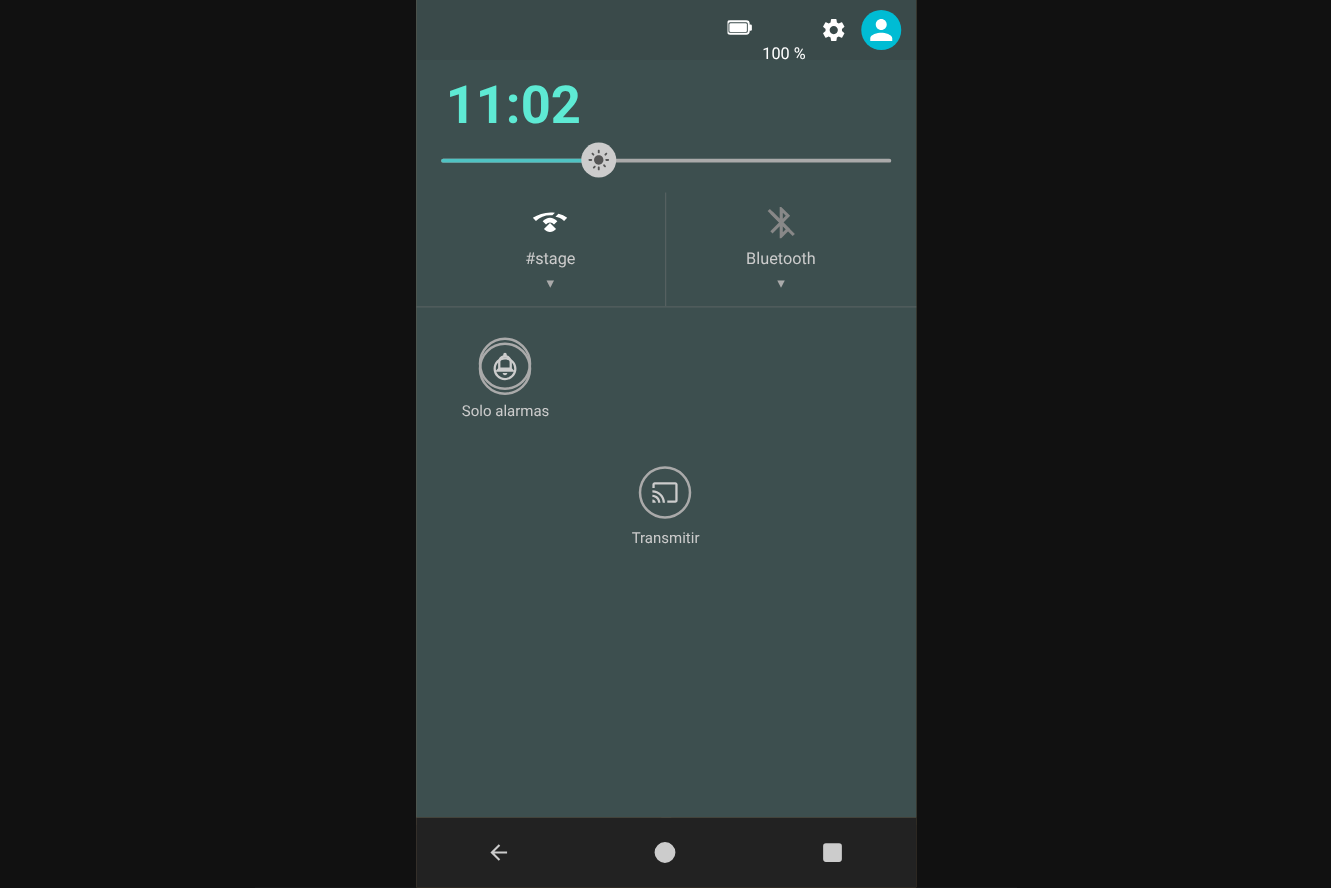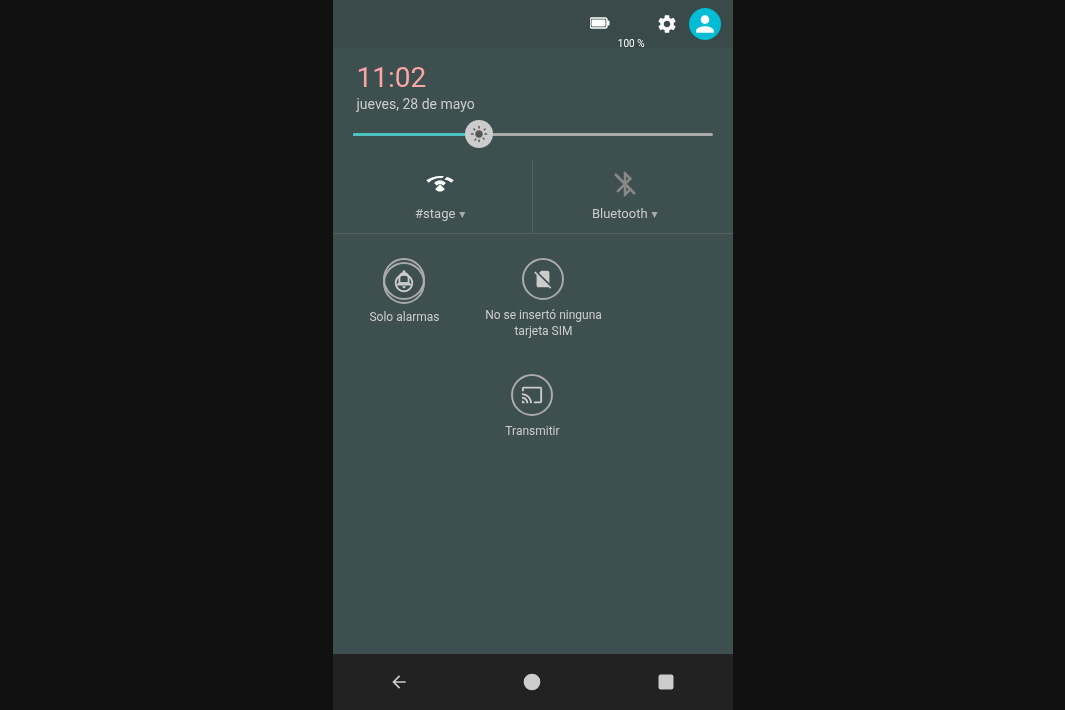--- a/index.html
+++ b/index.html
@@ -48,21 +48,21 @@
       align-items: center;
       gap: 8px;
     }
 
     .battery-icon {
       font-size: 14px;
       color: white;
     }
 
     .battery-pct {
-      font-size: 10px;
+      font-size: 13px;
       color: white;
       margin-top: 39px;
     }
 
     .settings-icon {
       width: 28px;
       height: 28px;
       display: flex;
       align-items: center;
       justify-content: center;
@@ -97,23 +97,23 @@
       display: flex;
       flex-direction: column;
     }
 
     
     .clock-area {
       padding: 16px 24px 12px 24px;
     }
 
     .clock-time {
-      font-size: 28px;
-      color: #fca5a5;
-      font-weight: 400;
+      font-size: 42px;
+      color: #5eead4;
+      font-weight: 700;
       line-height: 1;
     }
 
     .clock-date {
       font-size: 14px;
       color: #ccc;
       margin-top: 4px;
     }
 
     
@@ -203,20 +203,21 @@
 
     .toggle-icon-area.inactive svg {
       fill: #888;
     }
 
     .toggle-label-row {
       display: flex;
       align-items: center;
       gap: 4px;
       margin-top: 2px;
+      flex-direction: column;
     }
 
     .toggle-label {
       font-size: 13px;
       color: #ccc;
     }
 
     .toggle-chevron {
       color: #aaa;
       font-size: 12px;
@@ -344,21 +345,20 @@
             <path d="M12 12c2.7 0 4.8-2.1 4.8-4.8S14.7 2.4 12 2.4 7.2 4.5 7.2 7.2 9.3 12 12 12zm0 2.4c-3.2 0-9.6 1.6-9.6 4.8v2.4h19.2v-2.4c0-3.2-6.4-4.8-9.6-4.8z"></path>
           </svg>
         </div>
       </div>
     </div>
 
     <div class="notification-panel">
 
       <div class="clock-area">
         <div class="clock-time">11:02</div>
-        <div class="clock-date">jueves, 28 de mayo</div>
       </div>
 
       <div class="brightness-row">
         <div class="brightness-slider-container">
           <div class="brightness-track">
             <div class="brightness-fill"></div>
           </div>
           <div class="brightness-thumb">
             <svg viewBox="0 0 24 24" xmlns="http://www.w3.org/2000/svg">
               <path d="M12 7c-2.76 0-5 2.24-5 5s2.24 5 5 5 5-2.24 5-5-2.24-5-5-5zM2 13h2c.55 0 1-.45 1-1s-.45-1-1-1H2c-.55 0-1 .45-1 1s.45 1 1 1zm18 0h2c.55 0 1-.45 1-1s-.45-1-1-1h-2c-.55 0-1 .45-1 1s.45 1 1 1zM11 2v2c0 .55.45 1 1 1s1-.45 1-1V2c0-.55-.45-1-1-1s-1 .45-1 1zm0 18v2c0 .55.45 1 1 1s1-.45 1-1v-2c0-.55-.45-1-1-1s-1 .45-1 1zM5.99 4.58c-.39-.39-1.03-.39-1.41 0-.39.39-.39 1.03 0 1.41l1.06 1.06c.39.39 1.03.39 1.41 0s.39-1.03 0-1.41L5.99 4.58zm12.37 12.37c-.39-.39-1.03-.39-1.41 0-.39.39-.39 1.03 0 1.41l1.06 1.06c.39.39 1.03.39 1.41 0 .39-.39.39-1.03 0-1.41l-1.06-1.06zm1.06-12.37l-1.06 1.06c-.39.39-.39 1.03 0 1.41s1.03.39 1.41 0l1.06-1.06c.39-.39.39-1.03 0-1.41s-1.03-.39-1.41 0zM7.05 18.36l-1.06 1.06c-.39.39-.39 1.03 0 1.41s1.03.39 1.41 0l1.06-1.06c.39-.39.39-1.03 0-1.41s-1.03-.39-1.41 0z"></path>
@@ -410,28 +410,20 @@
             <div style="width:42px;height:42px;border-radius:50%;border:2px solid #aaa;display:flex;align-items:center;justify-content:center;">
               <svg viewBox="0 0 24 24" width="22" height="22" fill="#ccc" xmlns="http://www.w3.org/2000/svg">
                 <path d="M7 11h10v2H7z"></path>
                 <path d="M12 2C6.48 2 2 6.48 2 12s4.48 10 10 10 10-4.48 10-10S17.52 2 12 2zm0 18c-4.41 0-8-3.59-8-8s3.59-8 8-8 8 3.59 8 8-3.59 8-8 8z"></path>
               </svg>
             </div>
           </div>
           <span class="tile-label">Solo alarmas</span>
         </div>
 
-        <div class="tile">
-          <div class="tile-icon">
-            <svg viewBox="0 0 24 24" width="22" height="22" fill="#ccc" xmlns="http://www.w3.org/2000/svg">
-              <path d="M18.99 5c0-1.1-.89-2-1.99-2h-7L7.66 5.34 19 16.68 18.99 5zM3.65 3.88L2.38 5.15 5 7.77V19c0 1.1.9 2 2 2h10c.34 0 .65-.09.93-.23l1.84 1.84 1.27-1.27L3.65 3.88z"></path>
-            </svg>
-          </div>
-          <span class="tile-label">No se insertó ninguna tarjeta SIM</span>
-        </div>
 
 
 
 
 
         <div class="tile" style="margin-left:33.33%;">
           <div class="tile-icon">
             <svg viewBox="0 0 24 24" width="22" height="22" fill="#ccc" xmlns="http://www.w3.org/2000/svg">
               <path d="M21 3H3c-1.1 0-2 .9-2 2v3h2V5h18v14h-7v2h7c1.1 0 2-.9 2-2V5c0-1.1-.9-2-2-2zM1 18v3h3c0-1.66-1.34-3-3-3zm0-4v2c2.76 0 5 2.24 5 5h2c0-3.87-3.13-7-7-7zm0-4v2c4.97 0 9 4.03 9 9h2c0-6.08-4.93-11-11-11z"></path>
             </svg>

